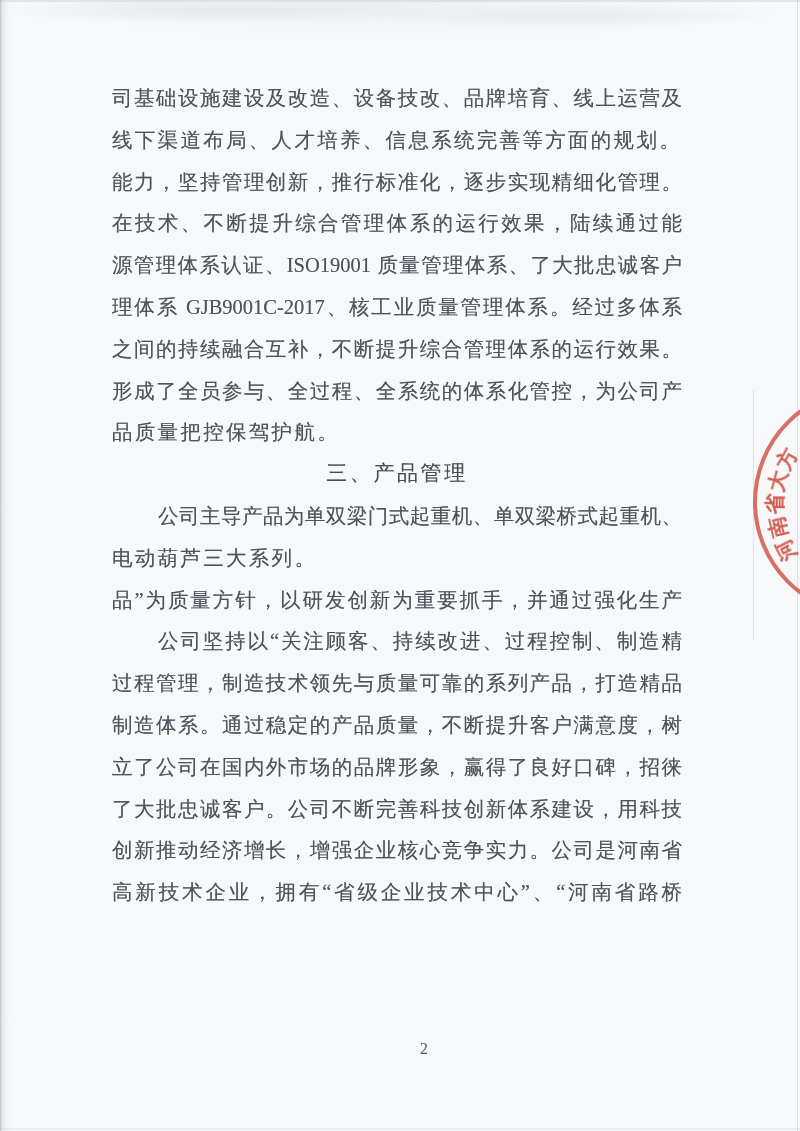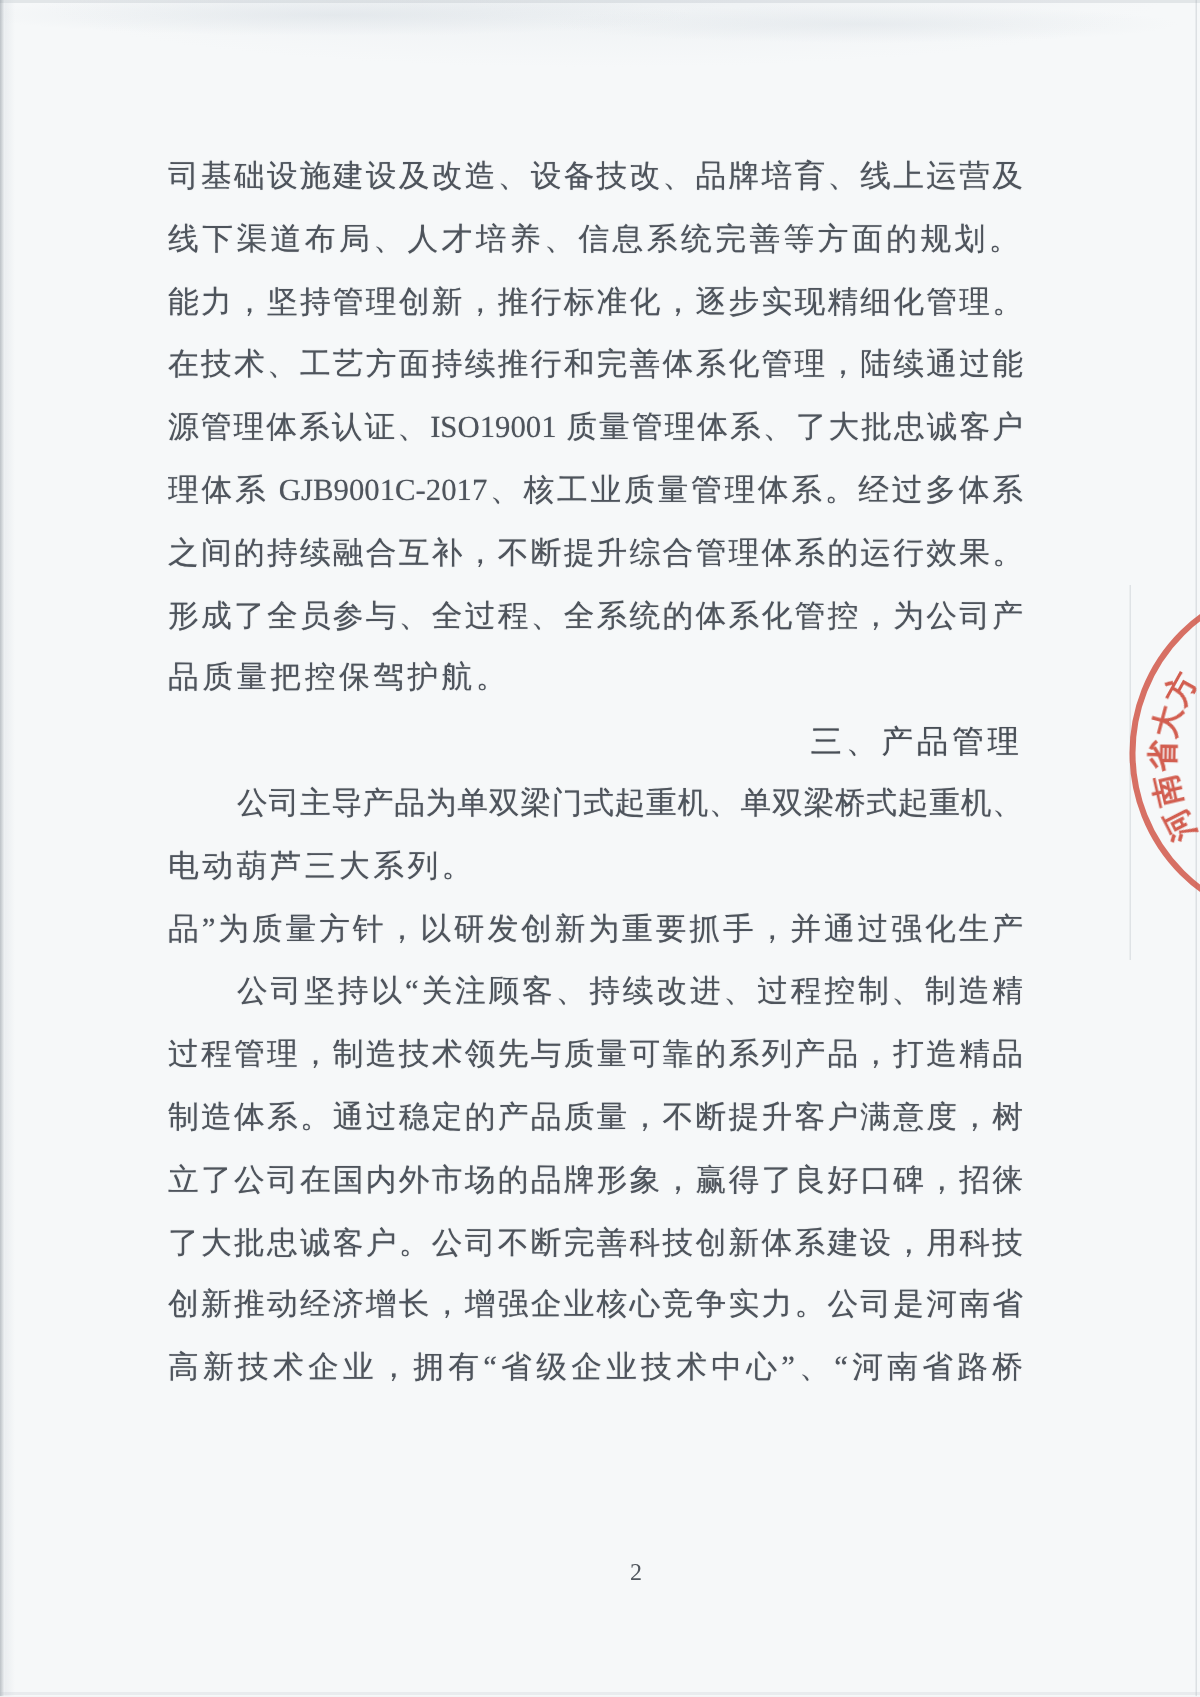--- a/index.html
+++ b/index.html
@@ -21,28 +21,28 @@
     background:linear-gradient(to right, rgba(140,149,157,.55), rgba(200,208,214,.15));}
   .edge-left-band{position:absolute;left:3px;top:0;width:7px;height:1131px;
     background:linear-gradient(to right, rgba(205,212,218,.30), rgba(205,212,218,0));}
   .edge-right{position:absolute;right:2px;top:0;width:1px;height:1131px;background:rgba(160,168,176,.30);}
   .edge-top{position:absolute;left:0;top:0;width:800px;height:2px;background:rgba(175,184,192,.28);}
   .edge-bottom{position:absolute;left:0;bottom:1px;width:800px;height:2px;background:rgba(185,193,200,.22);}
   .crease{position:absolute;left:753px;top:390px;width:1px;height:250px;background:rgba(165,174,182,.28);}
 
   
   .textblock{
-    position:absolute;left:112px;top:98px;width:570px;
+    position:absolute;left:112px;top:78px;width:570px;
     font-size:20.5px;color:#4e545c;
     text-shadow:0 0 .6px rgba(78,84,92,.55);
   }
   .tl{height:41.8px;line-height:41.8px;overflow:hidden;}
   .tl.j{text-align:justify;text-align-last:justify;}
   .tl.end{text-align:left;letter-spacing:2.3px;}
-  .tl.head{text-align:right;letter-spacing:2.6px;font-size:21px;color:#484e56;}
+  .tl.head{text-align:center;letter-spacing:2.6px;font-size:21px;color:#484e56;font-family:Liberation Mono, monospace;}
   .tl.ind{padding-left:46px;}
 
   
   .page-number{
     position:absolute;left:404px;top:1038px;width:40px;
     text-align:center;font-size:16px;line-height:22px;color:#51575e;
     font-family:"Liberation Serif","DejaVu Serif",serif;
   }
 
   
@@ -71,21 +71,21 @@
   <div class="edge-left"></div>
   <div class="edge-left-band"></div>
   <div class="edge-right"></div>
   <div class="edge-bottom"></div>
   <div class="crease"></div>
 
   <div class="textblock">
     <div class="tl j">司基础设施建设及改造、设备技改、品牌培育、线上运营及</div>
     <div class="tl end">线下渠道布局、人才培养、信息系统完善等方面的规划。</div>
     <div class="tl j">能力，坚持管理创新，推行标准化，逐步实现精细化管理。</div>
-    <div class="tl j">在技术、工艺方面持续推行和完善体系化管理，陆续通过能</div>
+    <div class="tl j">在技术、不断提升综合管理体系的运行效果，陆续通过能</div>
     <div class="tl j">源管理体系认证、ISO19001 质量管理体系、了大批忠诚客户</div>
     <div class="tl j">理体系 GJB9001C-2017、核工业质量管理体系。经过多体系</div>
     <div class="tl j">之间的持续融合互补，不断提升综合管理体系的运行效果。</div>
     <div class="tl j">形成了全员参与、全过程、全系统的体系化管控，为公司产</div>
     <div class="tl end">品质量把控保驾护航。</div>
     <div class="tl head">三、产品管理</div>
     <div class="tl j ind">公司主导产品为单双梁门式起重机、单双梁桥式起重机、</div>
     <div class="tl end">电动葫芦三大系列。</div>
     <div class="tl j">品”为质量方针，以研发创新为重要抓手，并通过强化生产</div>
     <div class="tl j ind">公司坚持以“关注顾客、持续改进、过程控制、制造精</div>

